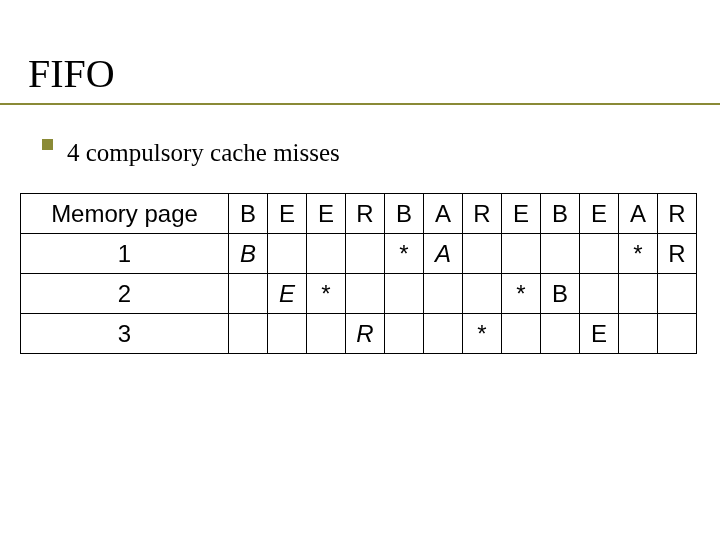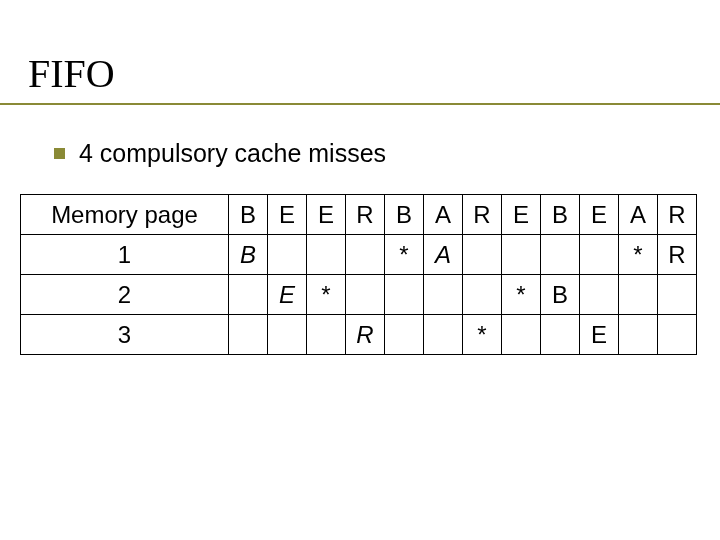--- a/index.html
+++ b/index.html
@@ -16,24 +16,23 @@
     border-bottom: 2px solid #8a8a36;
     margin-top: 32px;
   }
   .title {
     font-size: 40px;
     color: #000;
     font-family: "Times New Roman", Times, serif;
   }
   .bullet-row {
     display: flex;
-    align-items: center;
+    align-items: flex-start;
     padding: 34px 0 0 42px;
-    font-family: Liberation Sans, sans-serif;
-    margin-left: 12px;
+    font-family: Liberation Serif, serif;
   }
   .bullet {
     width: 11px;
     height: 11px;
     background: #8a8a36;
     margin-right: 14px;
     flex: 0 0 auto;
   }
   .bullet-text {
     font-size: 25px;

